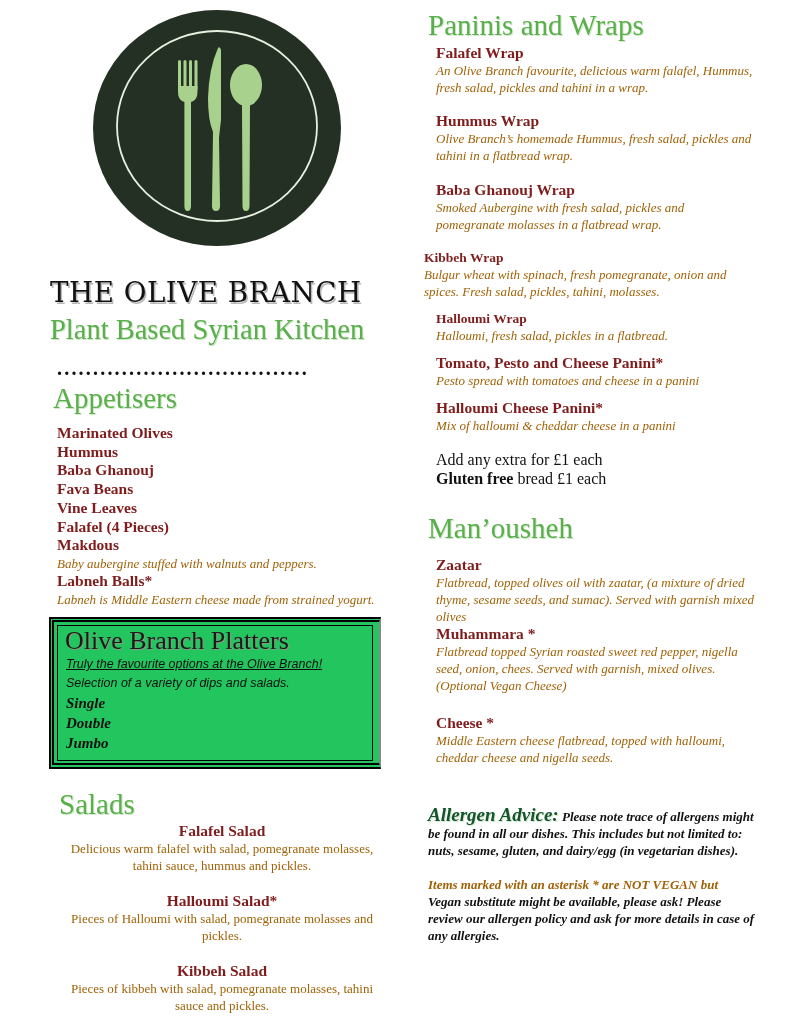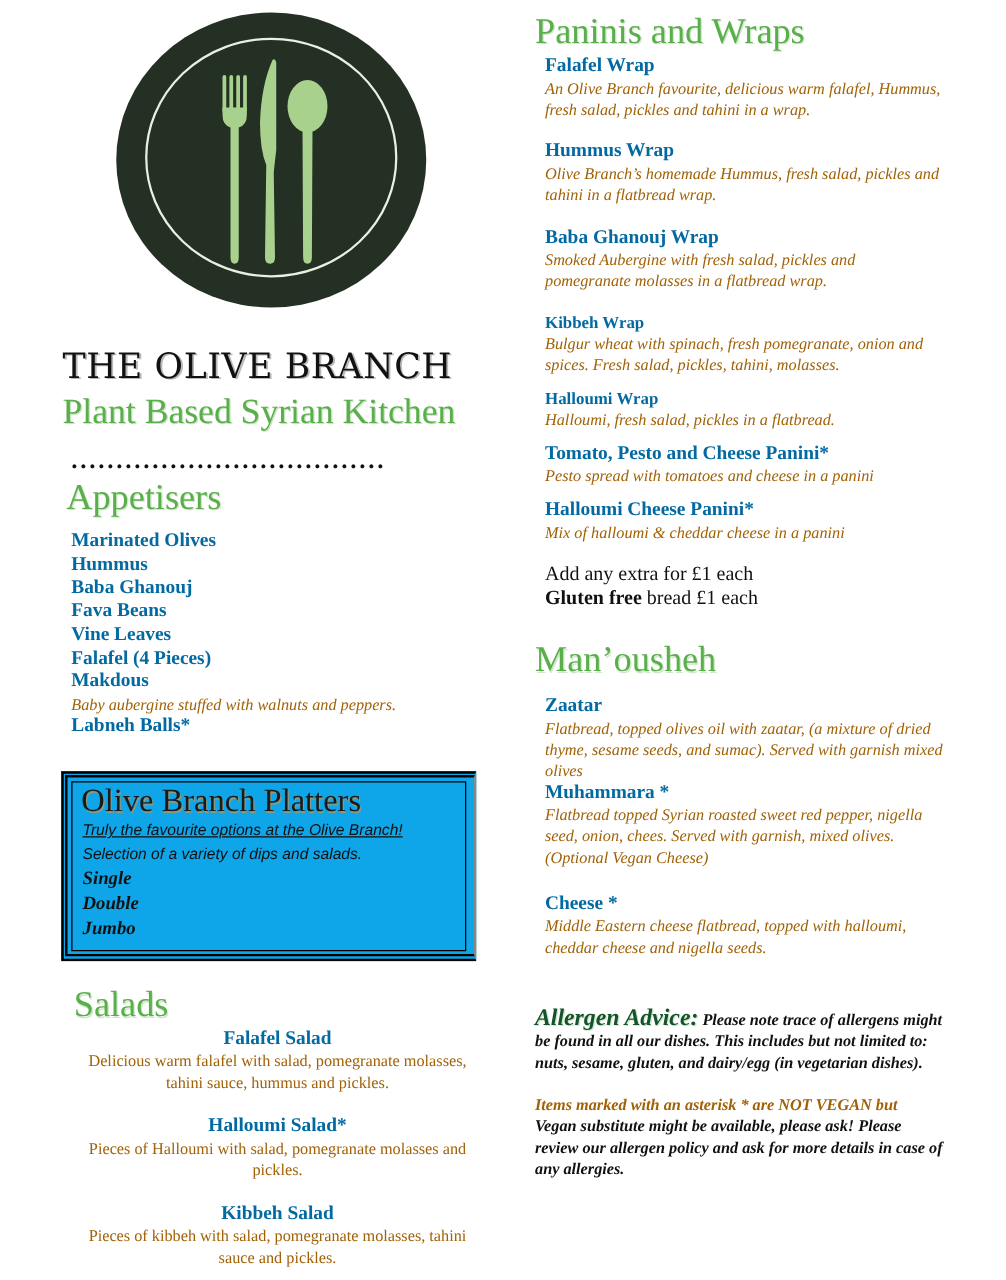--- a/index.html
+++ b/index.html
@@ -25,31 +25,31 @@
     font-family: "Liberation Serif", serif; font-size: 20px; letter-spacing: 2.2px;
     color: #111; font-weight: bold; line-height: 20px;
   }
 
   .section-title {
     position: absolute; font-family: "Liberation Serif", serif;
     color: #5aaf4c; font-size: 29px; line-height: 32px;
     text-shadow: 1px 1px 0 #cfe8c8;
   }
 
-  .item-name { font-weight: bold; font-size: 15.5px; line-height: 19px; color: #0369a1; }
+  .item-name { font-weight: bold; font-size: 15.5px; line-height: 19px; color: #7f1d1d; }
   .item-desc { font-size: 13px; line-height: 17px; color: #a16207; }
   .item-desc.it { font-style: italic; }
   .block { position: absolute; }
 
   .appetisers-list { left: 57px; top: 424px; width: 360px; }
   .appetisers-list .item-name { font-size: 15.5px; line-height: 18.7px; }
 
   .platters {
     position: absolute; left: 49px; top: 617px; width: 332px; height: 152px;
-    background: #0ea5e9;
+    background: #22c55e;
     border-left: 5px double #000; border-top: 5px double #000; border-bottom: 6px double #000;
     border-right: 2px solid #888;
     padding: 6px 0 0 8px;
     outline: 1px solid #000; outline-offset: -9px;
   }
   .platters-title {
     position: relative; font-family: "Liberation Serif", serif; font-size: 26px; line-height: 28px;
     color: #1a1a1a; text-shadow: 1px 1px 0 #8a9a80; padding-left: 3px; margin-top: -1px;
   }
   .platters-tag { position: relative; font-family: "Liberation Sans", sans-serif; font-style: italic; font-size: 12.5px; line-height: 19px; text-decoration: underline; padding-left: 4px; }
@@ -97,20 +97,21 @@
 <div class="block appetisers-list">
   <div class="item-name">Marinated Olives</div>
   <div class="item-name">Hummus</div>
   <div class="item-name">Baba Ghanouj</div>
   <div class="item-name">Fava Beans</div>
   <div class="item-name">Vine Leaves</div>
   <div class="item-name">Falafel (4 Pieces)</div>
   <div class="item-name">Makdous</div>
   <div class="item-desc it">Baby aubergine stuffed with walnuts and peppers.</div>
   <div class="item-name">Labneh Balls*</div>
+  <div class="item-desc it">Labneh is Middle Eastern cheese made from strained yogurt.</div>
 </div>
 
 <div class="platters">
   <div class="platters-title">Olive Branch Platters</div>
   <div class="platters-tag">Truly the favourite options at the Olive Branch!</div>
   <div class="platters-desc">Selection of a variety of dips and salads.</div>
   <div class="platters-size">Single</div>
   <div class="platters-size">Double</div>
   <div class="platters-size">Jumbo</div>
 </div>
@@ -137,21 +138,21 @@
   <div class="item-desc it">An Olive Branch favourite, delicious warm falafel, Hummus, fresh salad, pickles and tahini in a wrap.</div>
 </div>
 <div class="block" style="left:436px; top:111px; width:330px;">
   <div class="item-name">Hummus Wrap</div>
   <div class="item-desc it">Olive Branch’s homemade Hummus, fresh salad, pickles and tahini in a flatbread wrap.</div>
 </div>
 <div class="block" style="left:436px; top:180px; width:320px;">
   <div class="item-name">Baba Ghanouj Wrap</div>
   <div class="item-desc it">Smoked Aubergine with fresh salad, pickles and pomegranate molasses in a flatbread wrap.</div>
 </div>
-<div class="block" style="left:436px; top:250px; width:330px;">
+<div class="block" style="left:424px; top:250px; width:330px;">
   <div class="item-name" style="font-size:13.5px; line-height:16px;">Kibbeh Wrap</div>
   <div class="item-desc it">Bulgur wheat with spinach, fresh pomegranate, onion and spices. Fresh salad, pickles, tahini, molasses.</div>
 </div>
 <div class="block" style="left:436px; top:311px; width:330px;">
   <div class="item-name" style="font-size:13.5px; line-height:16px;">Halloumi Wrap</div>
   <div class="item-desc it">Halloumi, fresh salad, pickles in a flatbread.</div>
 </div>
 <div class="block" style="left:436px; top:353px; width:340px;">
   <div class="item-name">Tomato, Pesto and Cheese Panini*</div>
   <div class="item-desc it">Pesto spread with tomatoes and cheese in a panini</div>

